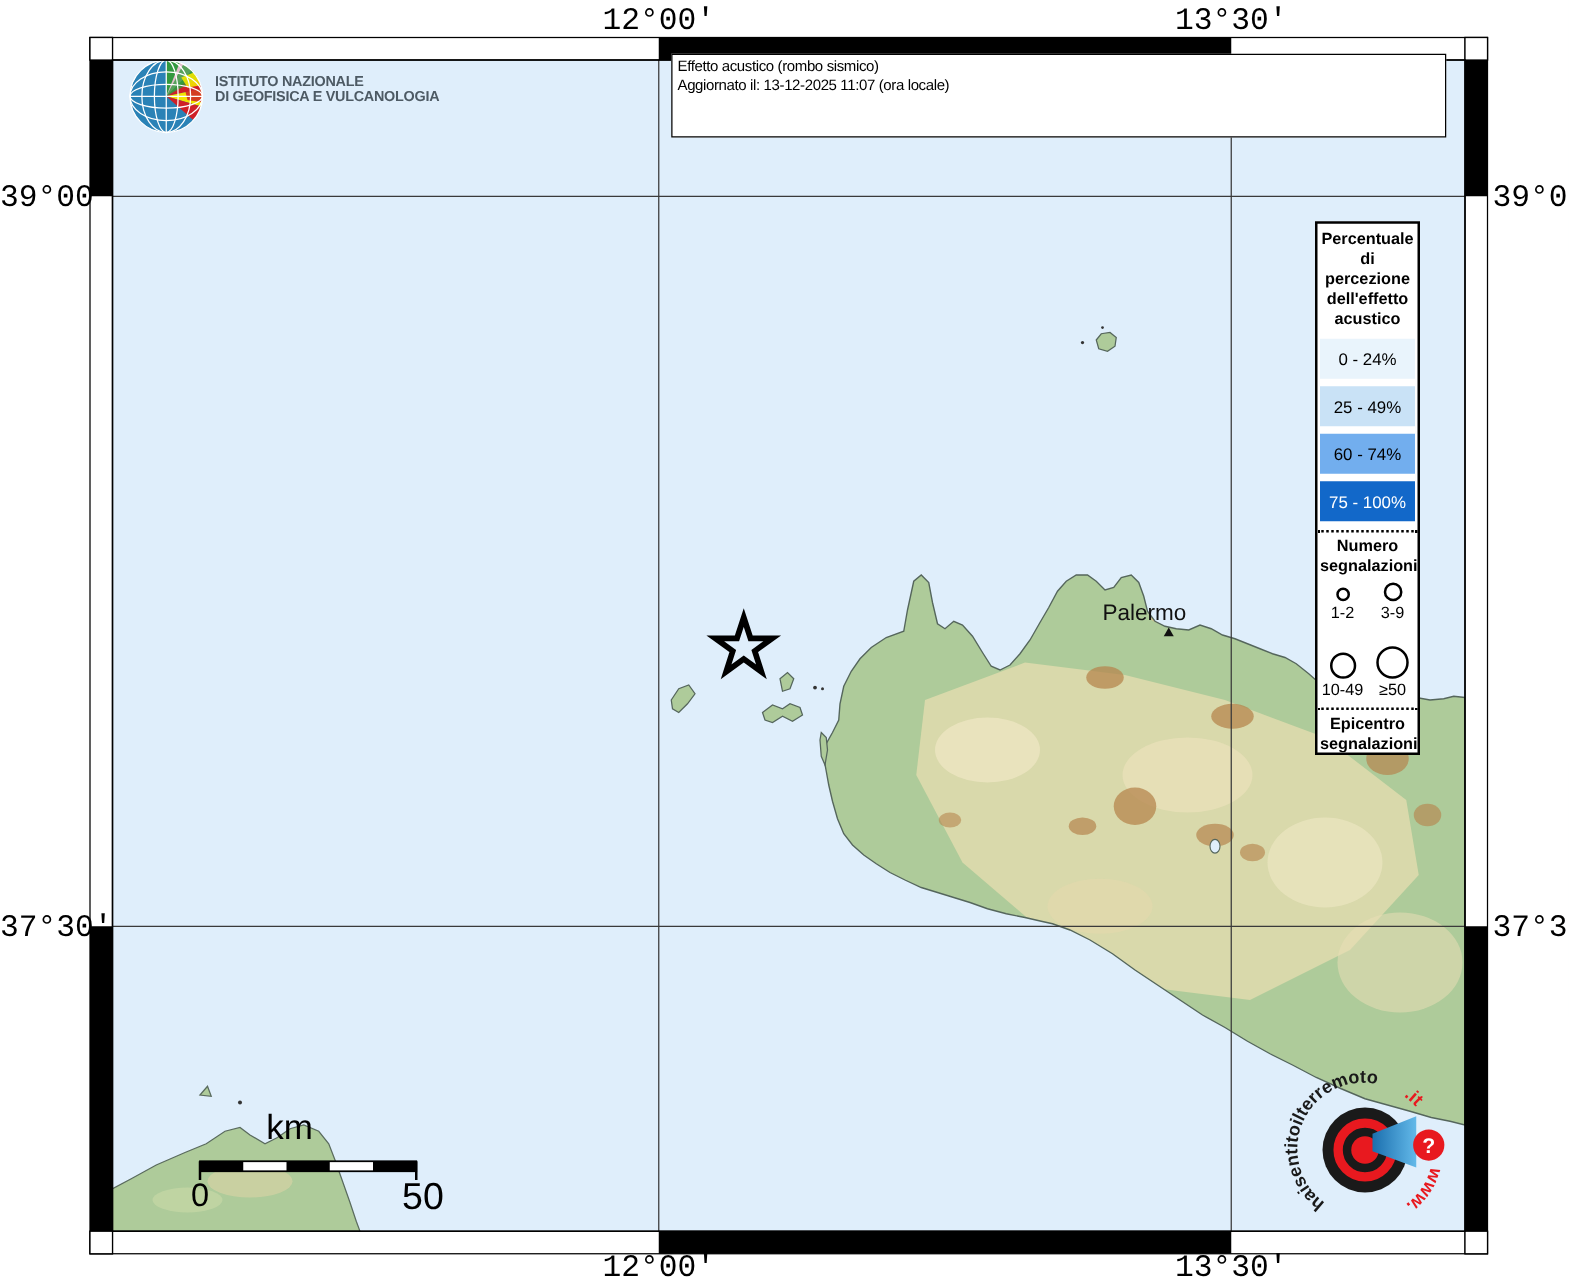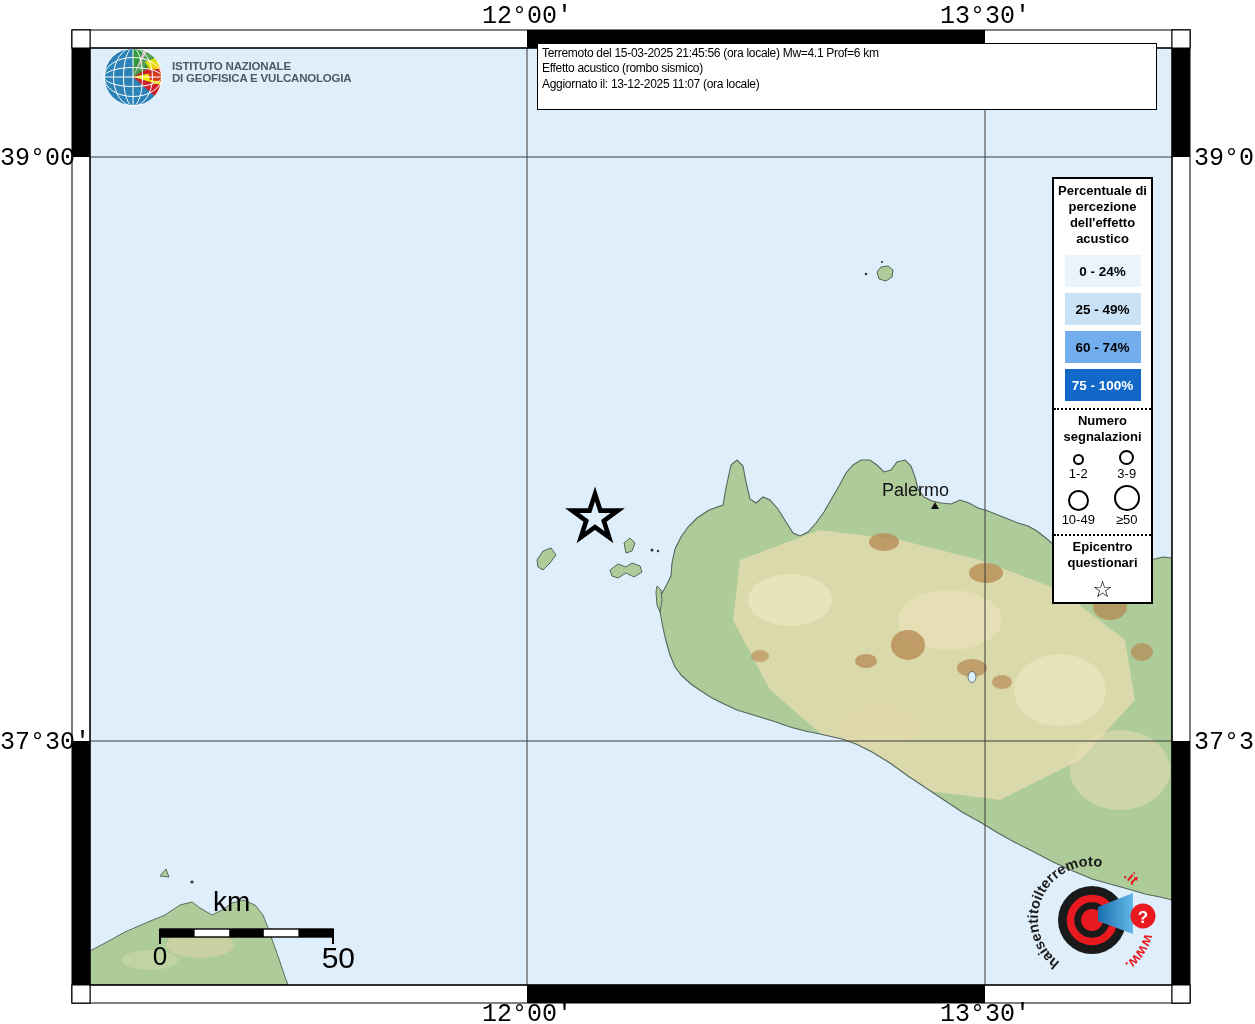--- a/index.html
+++ b/index.html
@@ -7,28 +7,28 @@
           font-family:"Liberation Sans",sans-serif;overflow:hidden;}
   svg{position:absolute;left:0;top:0;}
   .coord{position:absolute;font-size:25px;color:#000;white-space:nowrap;font-family:Liberation Mono, monospace;}
   .coord.right{text-align:left;}
   .coord.leftside{text-align:right;}
   #info-box{position:absolute;left:537px;top:43px;width:610px;height:61px;
             background:#fff;border:1px solid #000;font-size:12px;line-height:15.4px;
             padding:2px 4px;white-space:nowrap;overflow:hidden;letter-spacing:-0.3px;color:#000;}
   #ingv-text{position:absolute;left:172px;top:61px;font-size:11.5px;font-weight:bold;
              color:#4d5a64;letter-spacing:-0.2px;line-height:11.5px;}
-  #legend{position:absolute;left:1052px;top:177px;width:101px;height:427px;
+  #legend{position:absolute;left:1052px;top:177px;width:84px;height:427px;
           background:#fff;border:2px solid #000;box-sizing:border-box;
           font-size:13px;color:#000;text-align:center;overflow:hidden;}
   .legend-title{font-weight:bold;line-height:16px;padding:4px 2px 2px 2px;}
   .swatch{width:76px;height:32px;margin:6px auto 0 auto;display:flex;align-items:center;
-          justify-content:center;font-weight:bold;font-size:13.5px;}
+          justify-content:center;font-weight:normal;font-size:13.5px;}
   .dotsep{border:0;border-top:2px dotted #000;margin:7px 0 3px 0;}
-  .circle-grid{display:grid;grid-template-columns:1fr 1fr;row-gap:4px;margin-top:3px;}
+  .circle-grid{display:grid;grid-template-columns:1fr 1fr;row-gap:20px;margin-top:3px;}
   .circle-cell{display:flex;flex-direction:column;align-items:center;justify-content:flex-end;}
   .sig-circle{border:2px solid #000;border-radius:50%;background:#fff;}
   .sig-label{font-size:13px;margin-top:1px;}
   .star-glyph{font-family:"DejaVu Sans",sans-serif;font-size:23px;line-height:24px;margin-top:4px;}
   #palermo-label{position:absolute;left:882px;top:480px;font-size:18px;color:#111;}
   #km-label{position:absolute;left:213px;top:886px;font-size:28px;color:#000;}
   #scale-0{position:absolute;left:148px;top:941px;width:24px;text-align:center;font-size:26px;color:#000;}
   #scale-50{position:absolute;left:311px;top:941px;width:44px;text-align:right;font-size:30px;color:#000;}
 </style>
 </head>
@@ -194,21 +194,20 @@
   <div class="coord leftside" style="left:0px;top:728px;width:66px;">37°30'</div>
   <div class="coord right" style="left:1194px;top:144px;width:61px;">39°00'</div>
   <div class="coord right" style="left:1194px;top:728px;width:61px;">37°30'</div>
 
   <div id="ingv-text">
     <div>ISTITUTO NAZIONALE</div>
     <div>DI GEOFISICA E VULCANOLOGIA</div>
   </div>
 
   <div id="info-box">
-    <div>Terremoto del 15-03-2025 21:45:56 (ora locale) Mw=4.1 Prof=6 km</div>
     <div>Effetto acustico (rombo sismico)</div>
     <div>Aggiornato il: 13-12-2025 11:07 (ora locale)</div>
   </div>
 
   <div id="legend">
     <div class="legend-title">Percentuale di percezione dell'effetto acustico</div>
     <div class="swatch" style="background: rgb(233, 244, 252); color: rgb(0, 0, 0);">0 - 24%</div>
     <div class="swatch" style="background: rgb(201, 226, 246); color: rgb(0, 0, 0);">25 - 49%</div>
     <div class="swatch" style="background: rgb(114, 174, 238); color: rgb(0, 0, 0);">60 - 74%</div>
     <div class="swatch" style="background: rgb(18, 104, 201); color: rgb(255, 255, 255);">75 - 100%</div>
@@ -226,21 +225,21 @@
       <div class="circle-cell">
         <span class="sig-circle" style="width:17px;height:17px;"></span>
         <span class="sig-label">10-49</span>
       </div>
       <div class="circle-cell">
         <span class="sig-circle" style="width:22px;height:22px;"></span>
         <span class="sig-label">≥50</span>
       </div>
     </div>
     <hr class="dotsep">
-    <div class="legend-title" style="padding-top:0;">Epicentro questionari</div>
+    <div class="legend-title" style="padding-top:0;">Epicentro segnalazioni</div>
     <div class="star-glyph">☆</div>
   </div>
 
   <div id="palermo-label">Palermo</div>
   <div id="km-label">km</div>
   <div id="scale-0">0</div>
   <div id="scale-50">50</div>
 
 </div>
 

